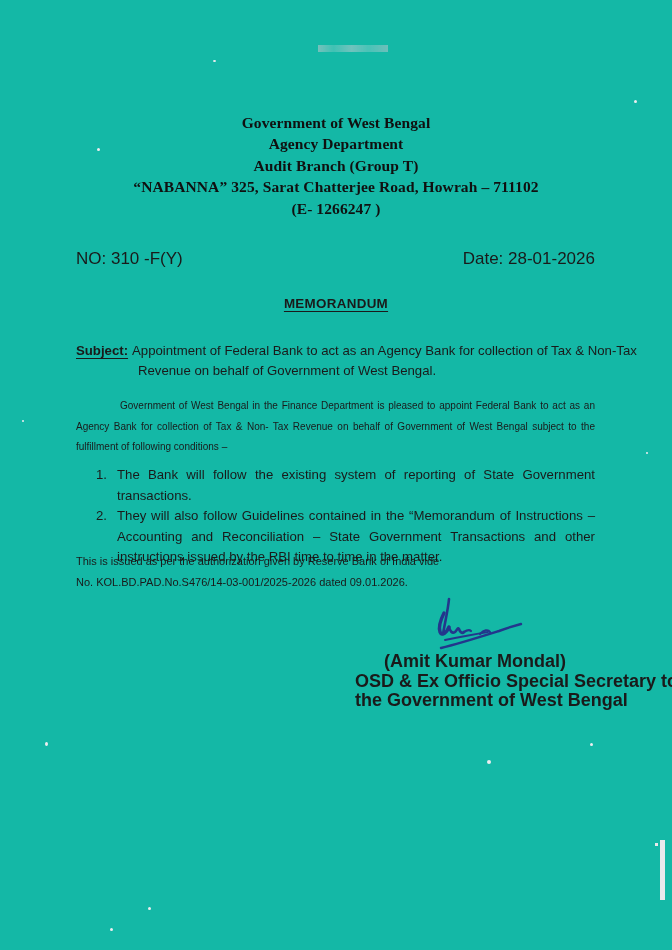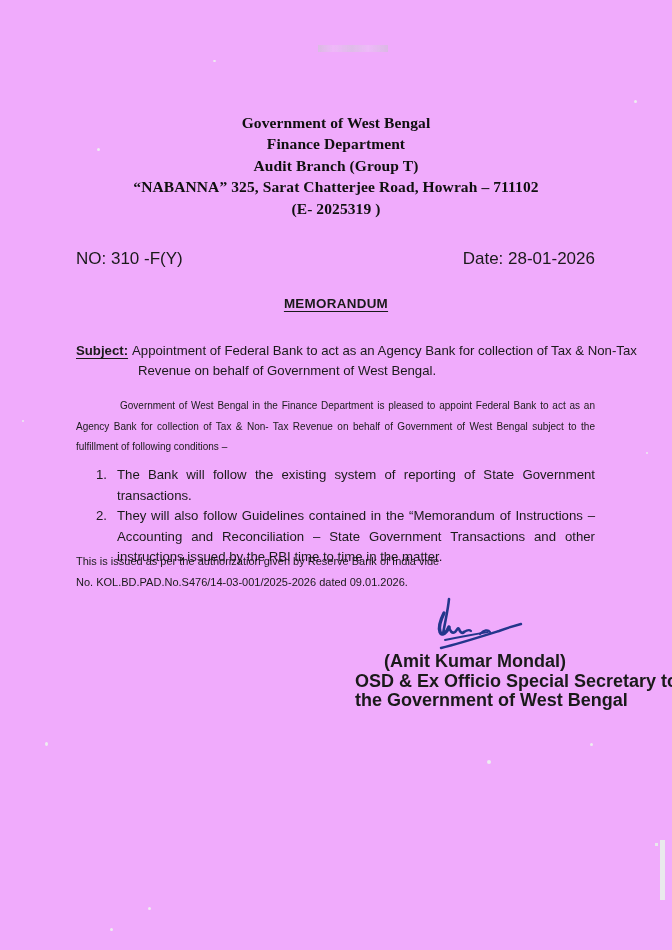--- a/index.html
+++ b/index.html
@@ -9,21 +9,21 @@
     background: #ffffff;
   }
   body {
     font-family: "Liberation Sans", sans-serif;
     color: #1a1a1a;
   }
   #page {
     position: relative;
     width: 672px;
     height: 950px;
-    background: #f0abfc;
+    background: #14b8a6;
     overflow: hidden;
   }
   
   .speck {
     position: absolute;
     background: #ededf0;
     border-radius: 50%;
     pointer-events: none;
   }
   .scan-smudge {
@@ -194,24 +194,24 @@
   <div class="speck" style="left:45px;  top:742px; width:3px;  height:4px;"></div>
   <div class="speck" style="left:590px; top:743px; width:3px;  height:3px;"></div>
   <div class="speck" style="left:110px; top:928px; width:3px;  height:3px;"></div>
   <div class="speck" style="left:148px; top:907px; width:3px;  height:3px;"></div>
   <div class="speck" style="left:487px; top:760px; width:4px;  height:4px;"></div>
   <div class="edge-mark" style="left:660px; top:840px; width:5px; height:60px;"></div>
   <div class="edge-mark" style="left:655px; top:843px; width:3px; height:3px;"></div>
 
   <div id="letterhead">
     <span class="hl">Government of West Bengal</span>
-    <span class="hl">Finance Department</span>
+    <span class="hl">Agency Department</span>
     <span class="hl">Audit Branch (Group T)</span>
     <span class="hl">“NABANNA” 325, Sarat Chatterjee Road, Howrah – 711102</span>
-    <span class="hl">(E- 2025319 )</span>
+    <span class="hl">(E- 1266247 )</span>
   </div>
 
   <div id="refrow">
     <div>NO: 310 -F(Y)</div>
     <div>Date: 28-01-2026</div>
   </div>
 
   <div id="memo-title">
     <span>MEMORANDUM</span>
   </div>

